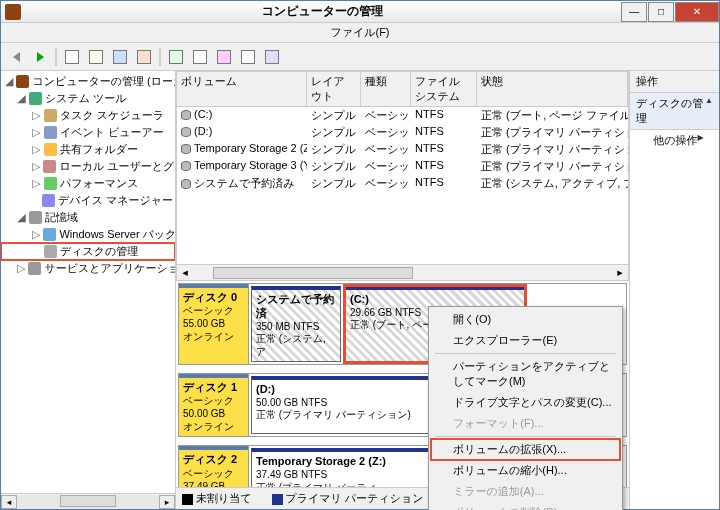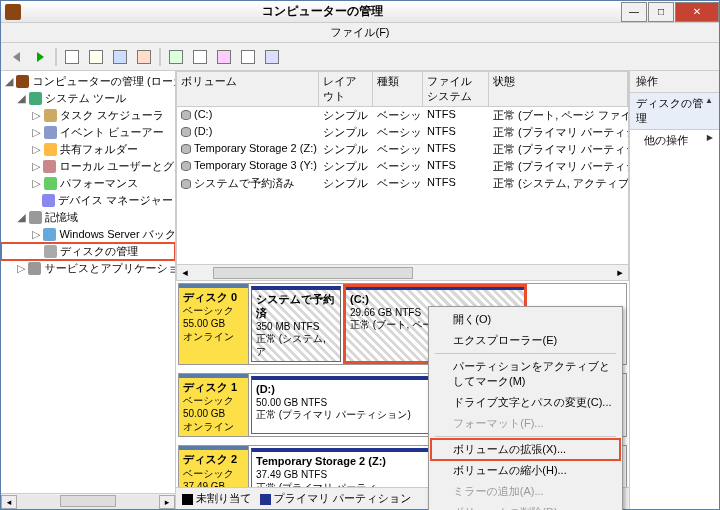--- a/index.html
+++ b/index.html
@@ -28,38 +28,38 @@
 .tree-item.i1 { padding-left: 16px; }
 .tree-item.i2 { padding-left: 31px; }
 .tree-item.hl { outline: 2px solid #e94f2f; outline-offset: -1px; background: #fff; }
 .main { flex: 1; display: flex; flex-direction: column; min-width: 0; }
 .vol-table { background: #fff; border: 1px solid #ccc; height: 210px; display: flex; flex-direction: column; }
 .vol-head { display: flex; background: #f0f0f0; border-bottom: 1px solid #ccc; }
 .vol-head .col { padding: 2px 4px; border-right: 1px solid #ccc; font-size: 11px; }
 .vol-body { flex: 1; overflow: hidden; }
 .vol-row { display: flex; padding: 1px 0; }
 .vol-row .col { padding: 0 4px; overflow: hidden; white-space: nowrap; font-size: 11px; }
-.c0 { width: 142px; flex-shrink:0; } .c1 { width: 54px; flex-shrink:0; } .c2 { width: 50px; flex-shrink:0; } .c3 { width: 66px; flex-shrink:0; } .c4 { flex: 1; min-width:0; }
+.c0 { width: 130px; flex-shrink:0; } .c1 { width: 54px; flex-shrink:0; } .c2 { width: 50px; flex-shrink:0; } .c3 { width: 66px; flex-shrink:0; } .c4 { flex: 1; min-width:0; }
 .cyl { display: inline-block; width: 10px; height: 10px; background: #bbb; border-radius: 50% / 30%; border: 1px solid #666; margin-right: 3px; vertical-align: middle; }
 .vol-scroll { height: 16px; background: #f0f0f0; border-top: 1px solid #ccc; display: flex; align-items: center; }
 .vol-scroll .thumb { height: 12px; background: #ddd; border: 1px solid #aaa; }
 .disk-area { flex: 1; background: #fff; overflow-y: auto; padding: 2px; }
 .diskrow { display: flex; margin-bottom: 8px; border: 1px solid #999; min-height: 58px; }
 .disk-label { width: 70px; background: #fde047; border-right: 1px solid #999; padding: 3px 4px; font-size: 10px; line-height: 1.3; }
 .disk-parts { flex: 1; display: flex; }
 .part { border: 1px solid #666; margin: 2px; padding: 3px 4px; font-size: 10px; line-height: 1.25; position: relative; }
 .part.primary { border-top: 4px solid #22338f; }
 .part.hatched { background: repeating-linear-gradient(45deg, #fff, #fff 3px, #d8d8d8 3px, #d8d8d8 6px); }
 .part.hl { outline: 3px solid #e94f2f; outline-offset: -1px; }
-.legend { height: 22px; background: #f0f0f0; border-top: 1px solid #ccc; display: flex; align-items: center; padding: 0 6px; gap: 8px; font-size: 11px; }
+.legend { height: 22px; background: #f0f0f0; border-top: 1px solid #ccc; display: flex; align-items: center; padding: 0 6px; gap: 20px; font-size: 11px; }
 .lg-sw { width: 11px; height: 11px; display: inline-block; margin-right: 3px; vertical-align: middle; }
 .actions { width: 90px; background: #fff; border-left: 1px solid #ccc; }
 .actions-hd { background: #f0f0f0; padding: 3px 6px; border-bottom: 1px solid #ccc; font-size: 11px; }
 .actions-sec { background: #e8eef7; padding: 3px 6px; border-bottom: 1px solid #ccc; display: flex; justify-content: space-between; font-size: 11px; }
-.actions-item { padding: 3px 6px 3px 14px; font-size: 11px; display: flex; justify-content: space-between; }
+.actions-item { padding: 3px 6px 3px 14px; font-size: 11px; display: flex; justify-content: center; }
 .ctx-menu { position: absolute; left: 428px; top: 306px; width: 195px; background: #f0f0f0; border: 1px solid #999; box-shadow: 2px 2px 4px rgba(0,0,0,.3); z-index: 100; padding: 2px; }
 .ctx-item { padding: 3px 8px 3px 22px; font-size: 11px; }
 .ctx-item.disabled { color: #9a9a9a; }
 .ctx-item.hl { outline: 2px solid #e94f2f; outline-offset: -1px; }
 .ctx-sep { height: 1px; background: #c8c8c8; margin: 2px 4px; }
 .bottom-scroll { height: 16px; background: #f0f0f0; border-top: 1px solid #ccc; display:flex; align-items:center; }
 .bottom-scroll .sbtn{width:16px;height:14px;border:1px solid #aaa;background:#eee;display:flex;align-items:center;justify-content:center;font-size:9px;}
 .bottom-scroll .strack{flex:1;background:#e8e8e8;height:14px;position:relative;}
 .bottom-scroll .sthumb{position:absolute;left:30%;width:40%;height:12px;top:0;background:#ddd;border:1px solid #aaa;}
 .tricaret{font-size:8px;color:#333;}

